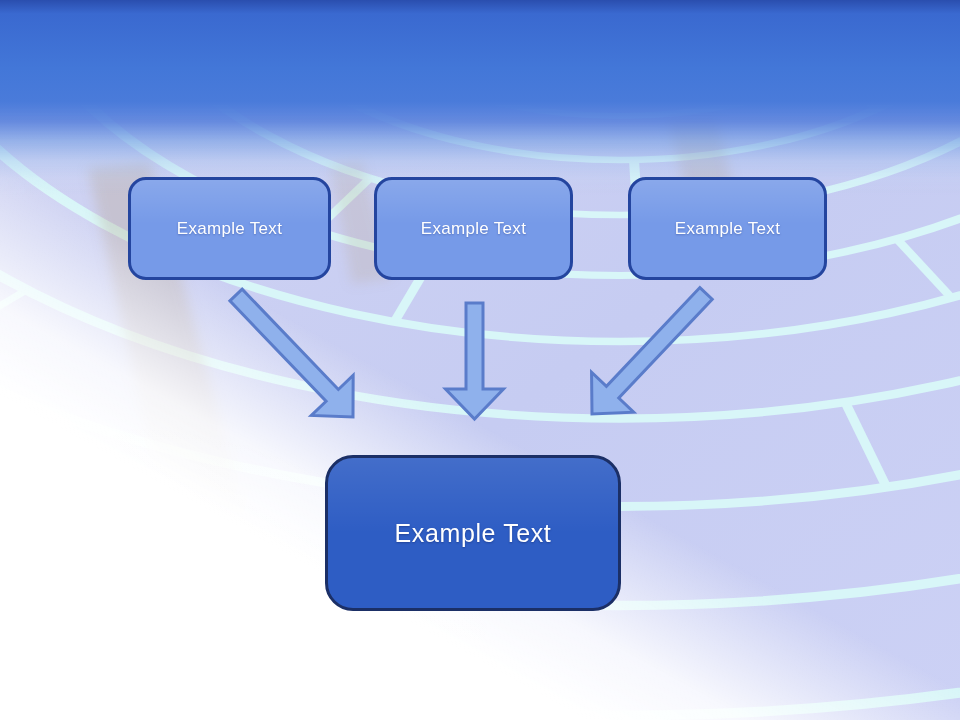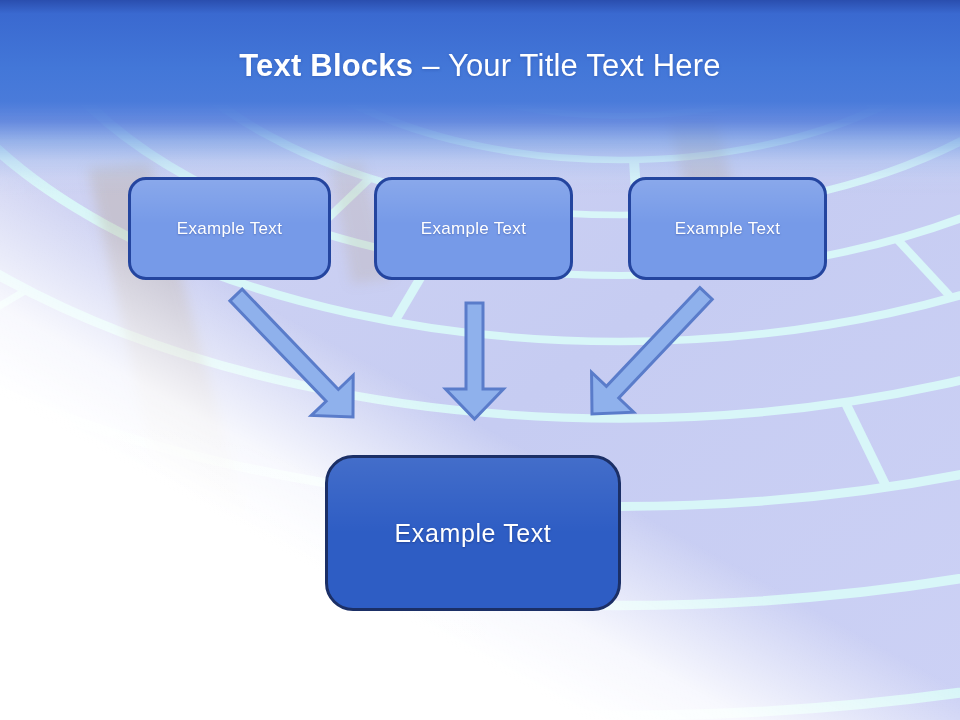--- a/index.html
+++ b/index.html
@@ -113,23 +113,20 @@
     <g filter="url(#softBlur)" fill="#b49f85">
       <polygon points="88,168 150,162 268,598 186,615" opacity="0.30"></polygon>
       <polygon points="668,118 716,114 742,228 696,233" opacity="0.28"></polygon>
       <polygon points="330,165 362,160 392,278 352,284" opacity="0.22"></polygon>
     </g>
   </svg>
 
   <div class="white-sweep"></div>
   <div class="header-fade"></div>
 
-  <div class="slide-title">
-    <span class="title-bold">Text Blocks</span><span class="title-regular">– Your Title Text Here</span>
-  </div>
 
   <div class="text-block b1">
     <span>Example Text</span>
   </div>
   <div class="text-block b2">
     <span>Example Text</span>
   </div>
   <div class="text-block b3">
     <span>Example Text</span>
   </div>

